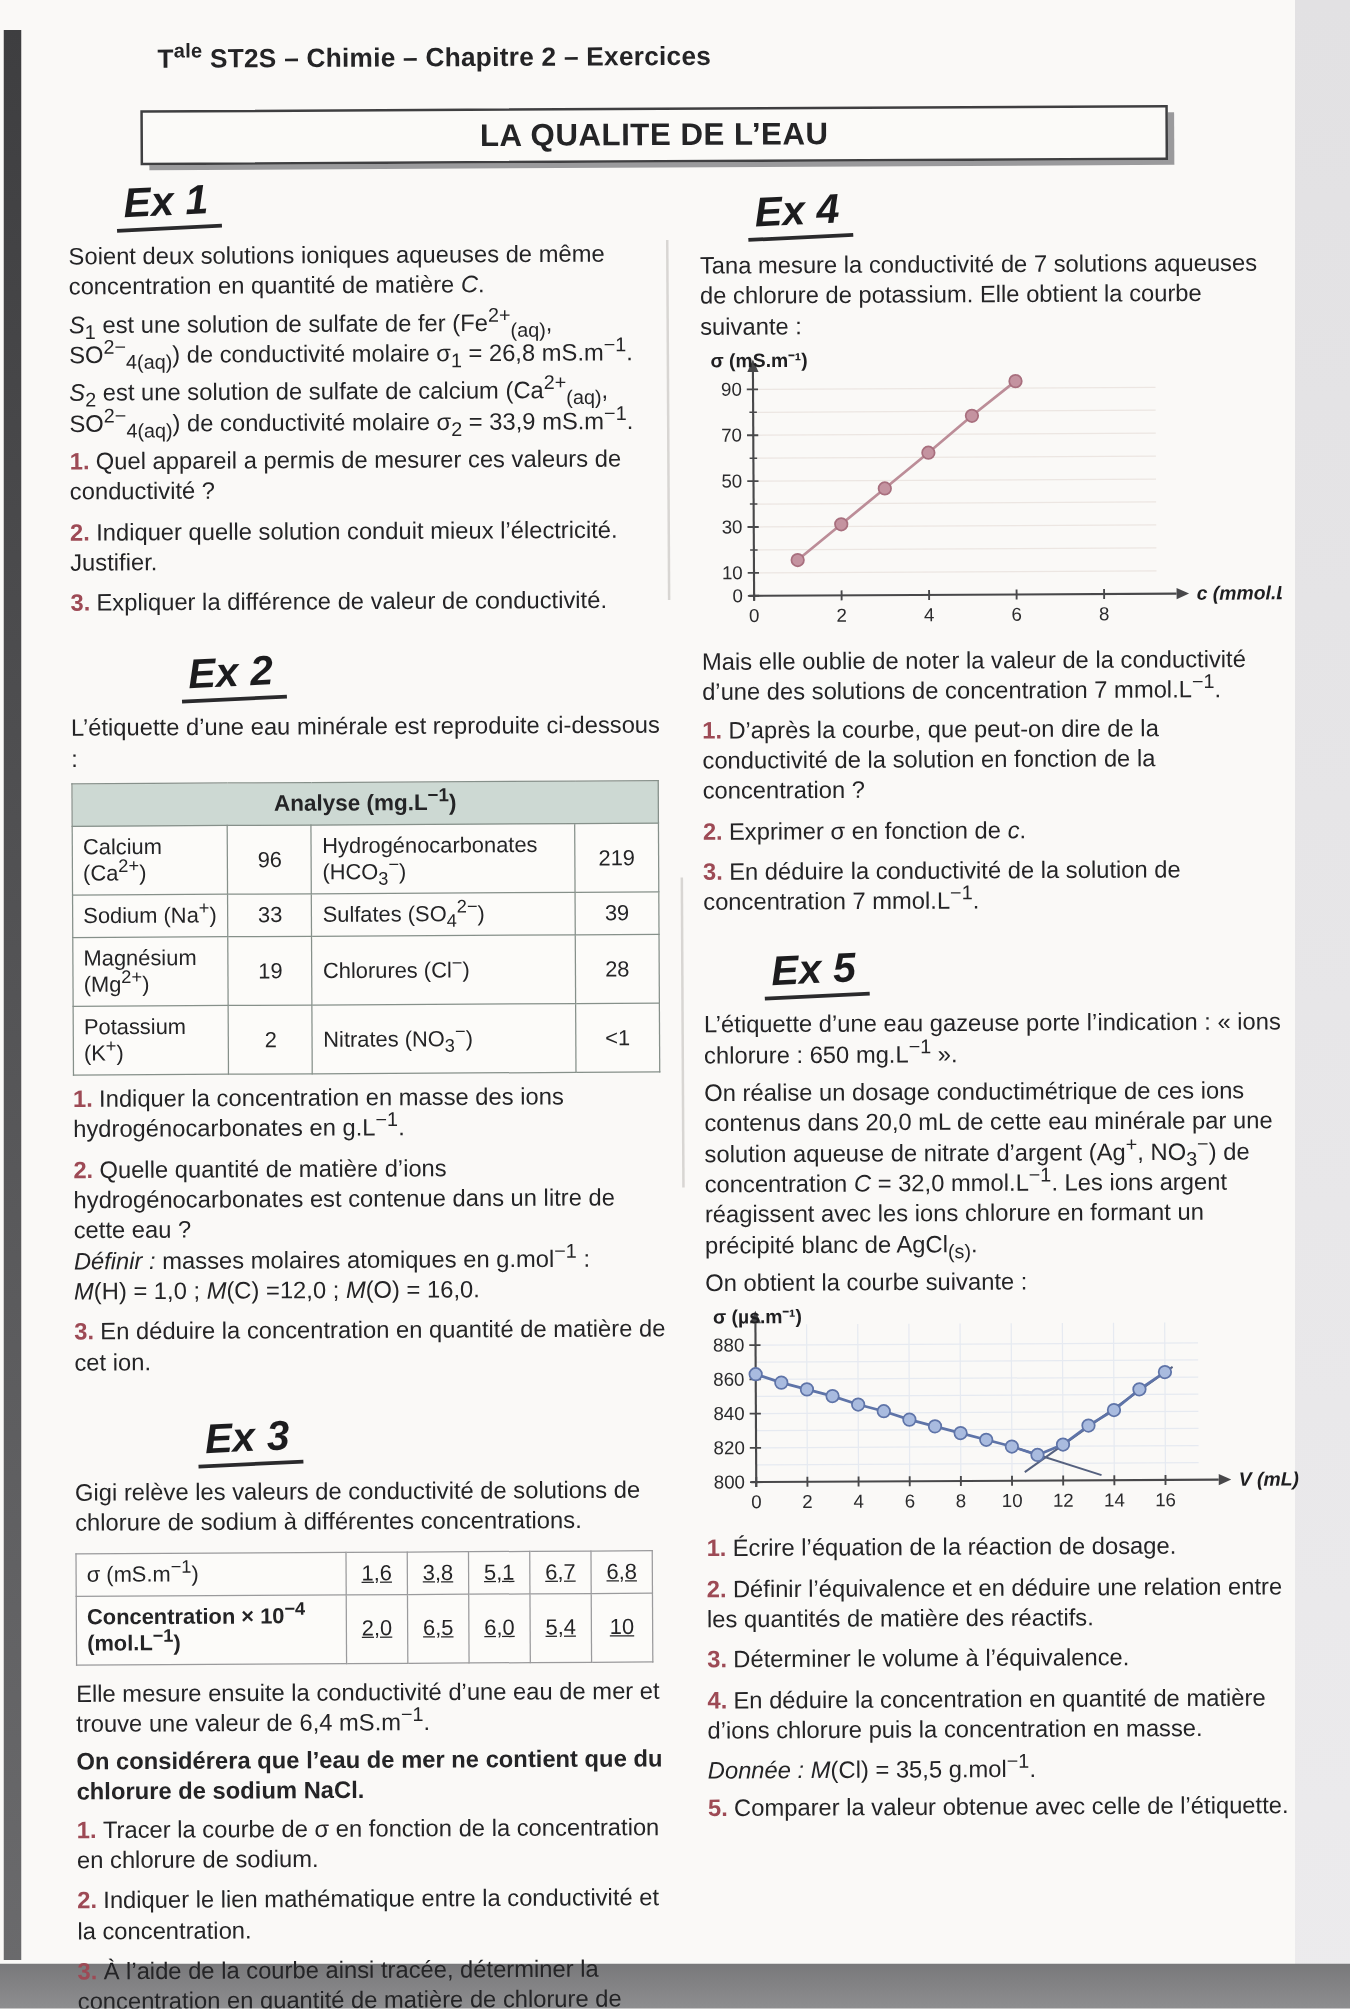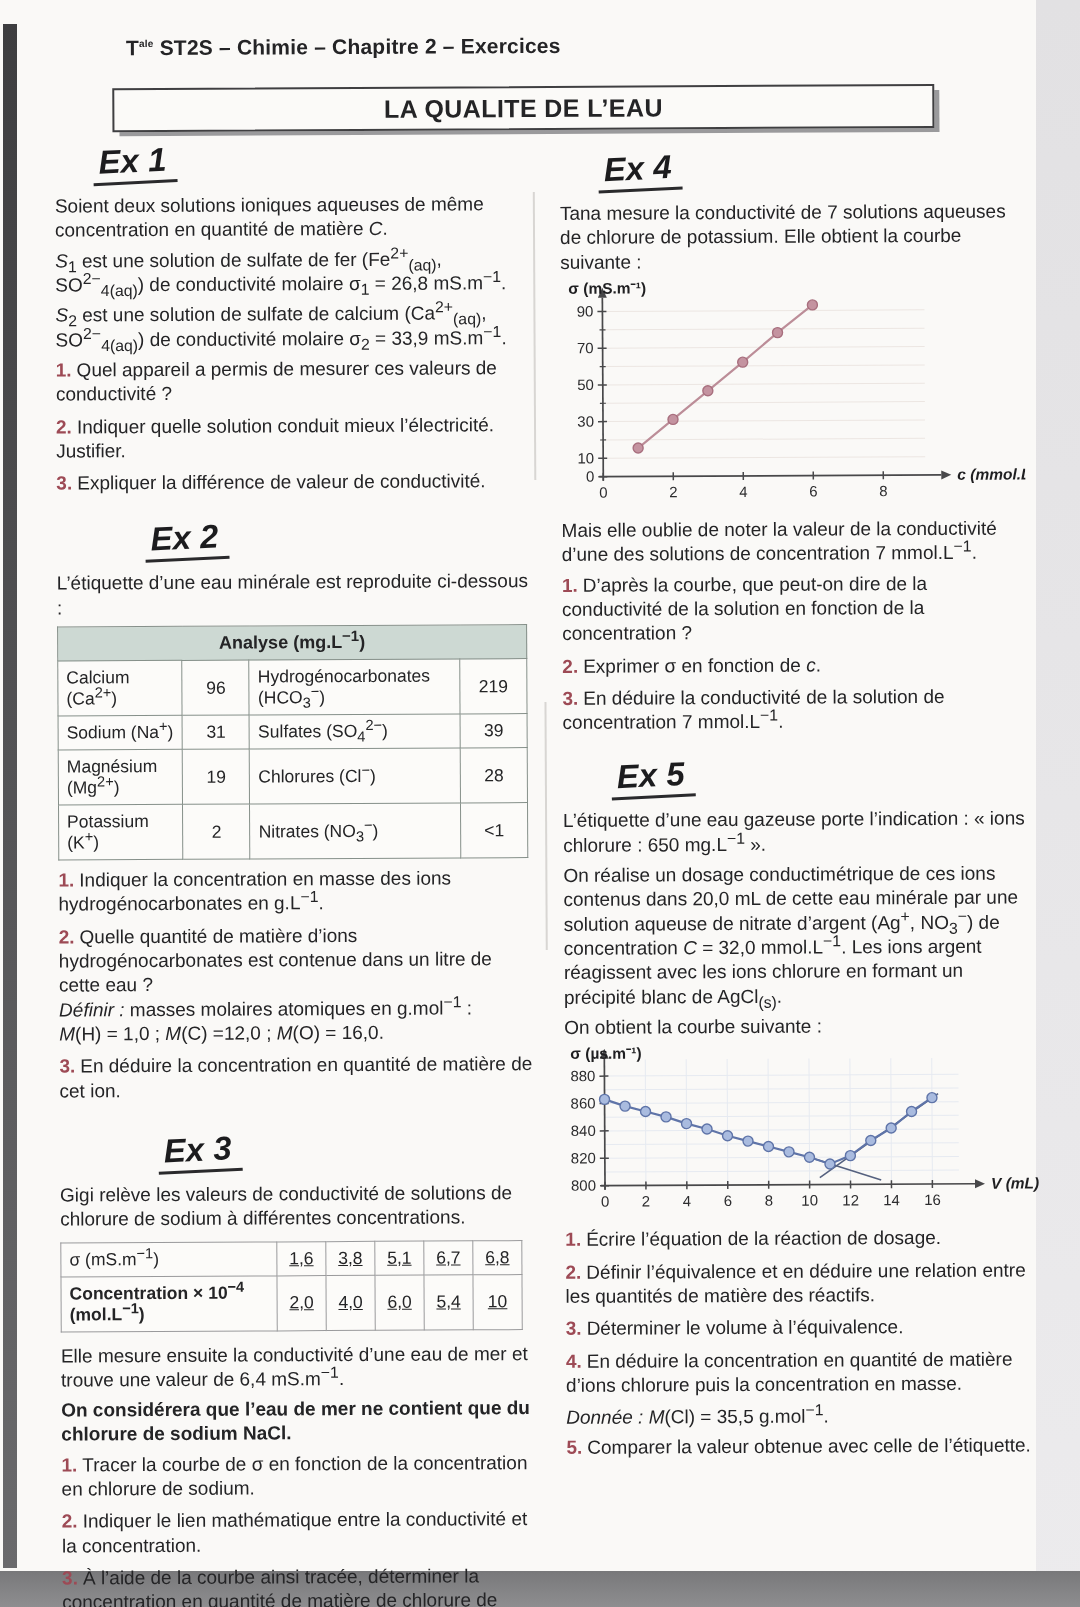--- a/index.html
+++ b/index.html
@@ -9,21 +9,21 @@
     background:linear-gradient(180deg,#3e3e40,#6a6a6c);}
   .edge-bottom{position:absolute;left:0;bottom:0;width:100%;height:36px;
     background:linear-gradient(180deg,#78787a,#8e8e90);}
   .edge-right{position:absolute;right:0;top:0;width:44px;height:100%;
     background:linear-gradient(180deg,#e2e1e3,#eceBed);}
   .book-line{position:absolute;width:2px;background:#d8d6d3;}
 
   .content{position:absolute;left:0;top:0;width:1080px;height:1607px;transform:rotate(-0.3deg);color:#242426;}
 
   .course-header{position:absolute;left:130px;top:34px;font-size:21px;font-weight:bold;letter-spacing:.2px;}
-  .course-header sup{font-size:10px;}
+  .course-header sup{font-size:16px;}
   .title-box{position:absolute;left:116px;top:86px;width:818px;height:40px;border:2.5px solid #3f3f41;
     background:#fbfaf8;box-shadow:6px 5px 0 -1px #9a9a9c;display:flex;align-items:center;justify-content:center;}
   .title-box .t{font-size:25px;font-weight:bold;letter-spacing:.4px;}
 
   .col{position:absolute;}
   .col-left{left:58px;top:138px;width:476px;}
   .col-right{left:563px;top:148px;width:466px;}
 
   .ex-head{display:inline-block;font-size:33px;font-style:italic;font-weight:600;color:#1c1c1e;
     border-bottom:3px solid #2a2a2c;padding:0 10px 1px 6px;transform:rotate(-2.5deg);margin:2px 0 6px 0;}
@@ -88,21 +88,21 @@
               <th colspan="4">Analyse (mg.L<sup>−1</sup>)</th>
             </tr>
         <tr>
           <td>Calcium (Ca<sup>2+</sup>)</td>
               <td class="v">96</td>
           <td>Hydrogénocarbonates (HCO<sub>3</sub><sup>−</sup>)</td>
               <td class="v">219</td>
         </tr>
         <tr>
           <td>Sodium (Na<sup>+</sup>)</td>
-              <td class="v">31</td>
+              <td class="v">33</td>
           <td>Sulfates (SO<sub>4</sub><sup>2−</sup>)</td>
               <td class="v">39</td>
         </tr>
         <tr>
           <td>Magnésium (Mg<sup>2+</sup>)</td>
               <td class="v">19</td>
           <td>Chlorures (Cl<sup>−</sup>)</td>
               <td class="v">28</td>
         </tr>
         <tr>
@@ -125,21 +125,21 @@
           <td class="lab">σ (mS.m<sup>−1</sup>)</td>
           <td class="v">1,6</td>
           <td class="v">3,8</td>
           <td class="v">5,1</td>
           <td class="v">6,7</td>
           <td class="v">6,8</td>
         </tr>
         <tr>
           <td class="lab"><b>Concentration × 10<sup>−4</sup> (mol.L<sup>−1</sup>)</b></td>
           <td class="v">2,0</td>
-          <td class="v">4,0</td>
+          <td class="v">6,5</td>
           <td class="v">6,0</td>
           <td class="v">5,4</td>
           <td class="v">10</td>
         </tr>
       </tbody>
         </table>
       <p class="body" style="margin-top:12px;">Elle mesure ensuite la conductivité d’une eau de mer et trouve une valeur de 6,4 mS.m<sup>−1</sup>.</p>
       <p class="bold-note">On considérera que l’eau de mer ne contient que du chlorure de sodium NaCl.</p>
       <p class="q"><span class="qnum">1.</span><span>Tracer la courbe de σ en fonction de la concentration en chlorure de sodium.</span></p>
       <p class="q"><span class="qnum">2.</span><span>Indiquer le lien mathématique entre la conductivité et la concentration.</span></p>

